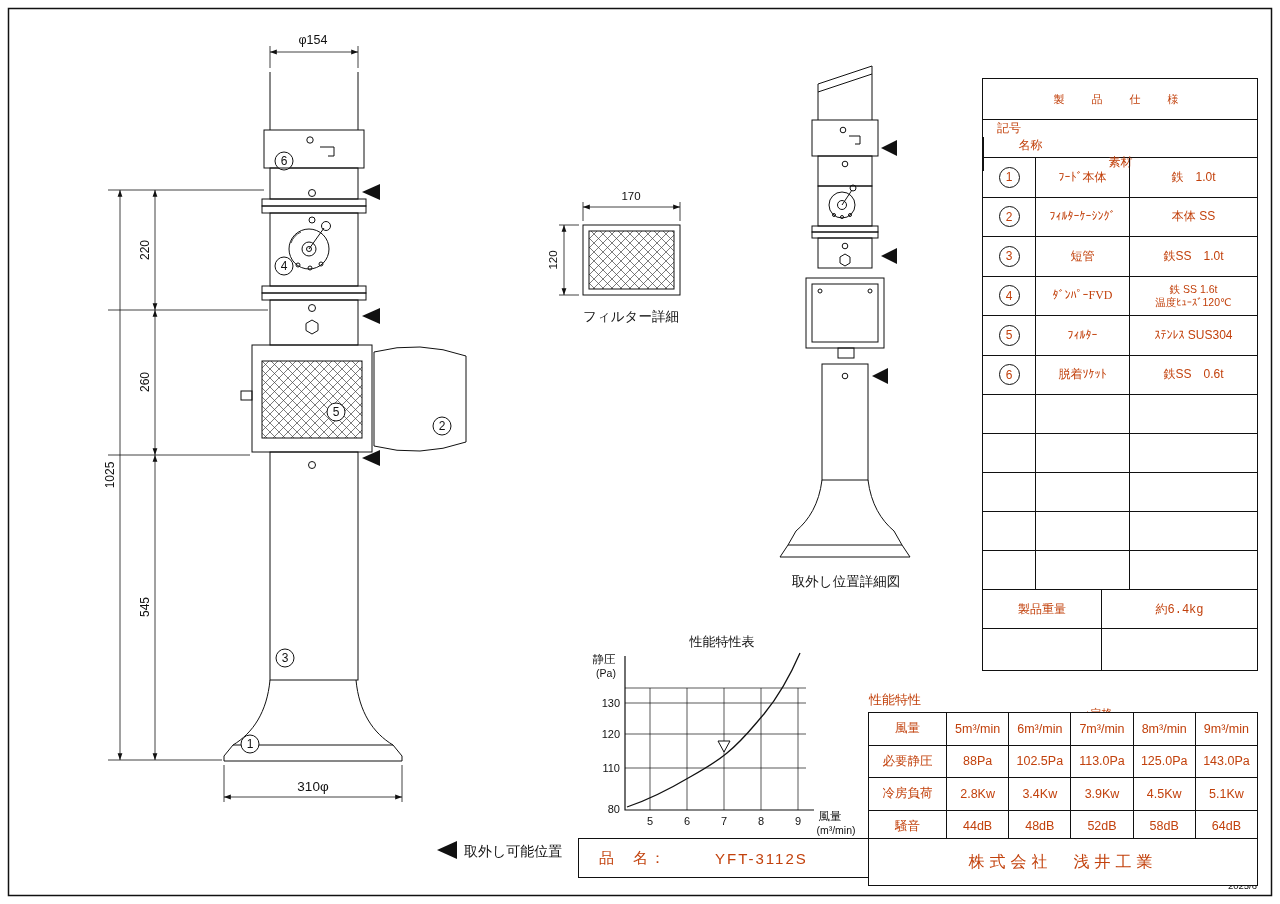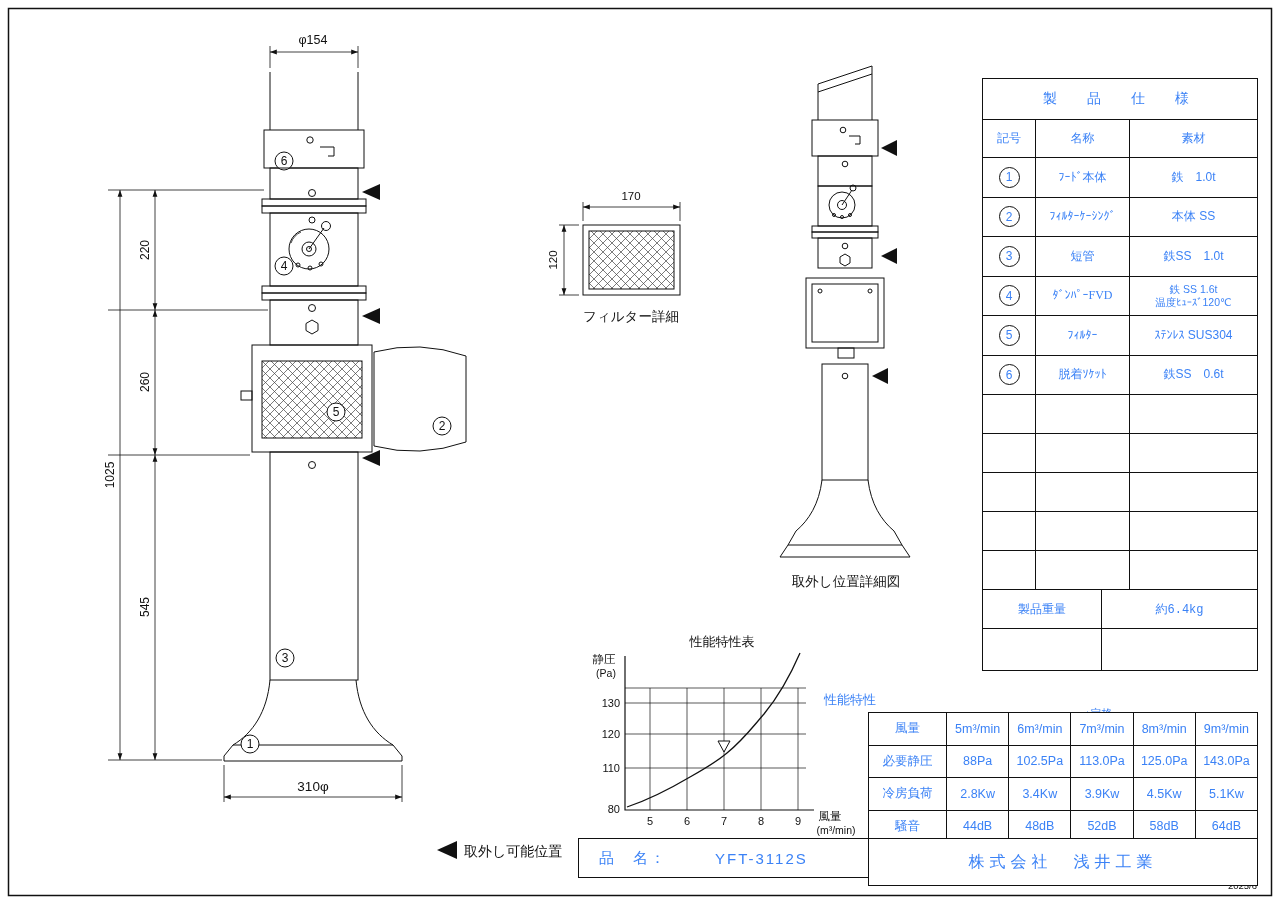--- a/index.html
+++ b/index.html
@@ -1,42 +1,42 @@
 <!DOCTYPE html>
 <html><head>
 <meta charset="utf-8">
 <style>
   html,body{margin:0;padding:0;background:#fff;}
   .page{position:relative;width:1280px;height:904px;background:#fff;overflow:hidden;
-        font-family:"Liberation Sans","DejaVu Sans",sans-serif;color:#3b82f6;}
+        font-family:"Liberation Sans","DejaVu Sans",sans-serif;color:#c2410c;}
   svg.drawing{position:absolute;left:0;top:0;}
   svg text{font-family:"Liberation Sans","DejaVu Sans",sans-serif;fill:#111;}
   .ln{stroke:#111;stroke-width:1;fill:none;}
   .thin{stroke:#111;stroke-width:0.8;fill:none;}
   .grid{stroke:#111;stroke-width:0.7;fill:none;}
   .blk{fill:#111;stroke:none;}
 
   
   .spec-table{position:absolute;left:982px;top:78px;width:276px;border:1.5px solid #111;
               box-sizing:border-box;background:#fff;}
   .st-title{height:40px;display:flex;align-items:center;justify-content:center;
-            font-size:14px;letter-spacing:8px;}
+            font-size:11px;letter-spacing:8px;}
   .sr{display:flex;border-top:1px solid #111;}
   .sc{box-sizing:border-box;display:flex;align-items:center;justify-content:center;
       text-align:center;font-size:12px;}
   .sc + .sc{border-left:1px solid #111;}
   .c1{width:52px;} .c2{width:94px;font-family:Liberation Serif, serif;} .c3{flex:1;}
   .cw1{width:118px;} .cw2{flex:1;}
-  .sh{height:37px;} .sd{height:38.5px;} .se{height:38px;} .sw{height:38px;font-family:Liberation Mono, monospace;} .sl{height:41px;}
+  .sh{height:37px;flex-direction:column;} .sd{height:38.5px;} .se{height:38px;} .sw{height:38px;font-family:Liberation Mono, monospace;} .sl{height:41px;}
   .two{flex-direction:column;font-size:10.5px;line-height:1.25;}
   .circ{display:inline-flex;width:19px;height:19px;border:1px solid #111;border-radius:50%;
         align-items:center;justify-content:center;font-size:12px;}
 
   
-  .perf-caption{position:absolute;left:824px;top:691px;font-size:13px;}
+  .perf-caption{position:absolute;left:869px;top:691px;font-size:13px;}
   .rated-caption{position:absolute;left:1085px;top:706px;font-size:11px;}
   .perf-table{position:absolute;left:868px;top:712px;width:390px;border:1.5px solid #111;
               box-sizing:border-box;background:#fff;}
   .pr{display:flex;height:31.5px;}
   .pr + .pr{border-top:1px solid #111;}
   .pc{box-sizing:border-box;flex:1;display:flex;align-items:center;justify-content:center;
       font-size:12.5px;}
   .pl{flex:none;width:77px;}
   .pc + .pc{border-left:1px solid #111;}
 

